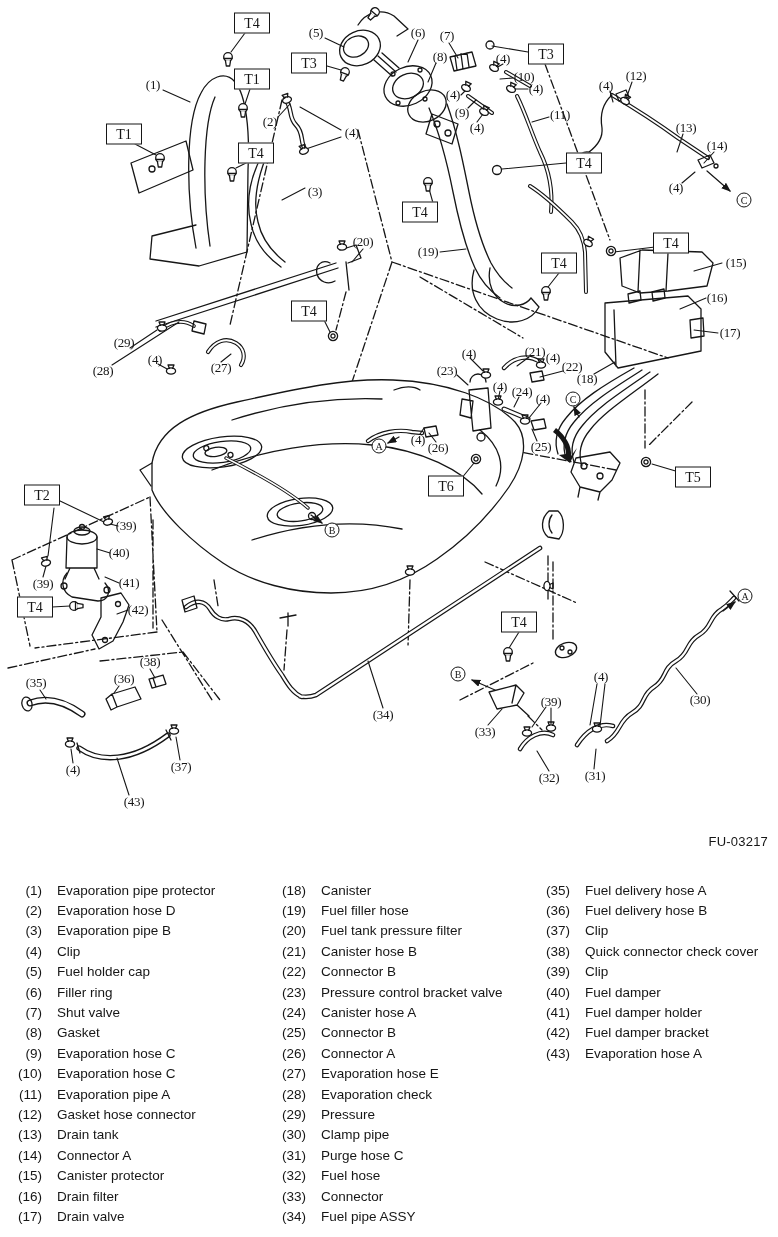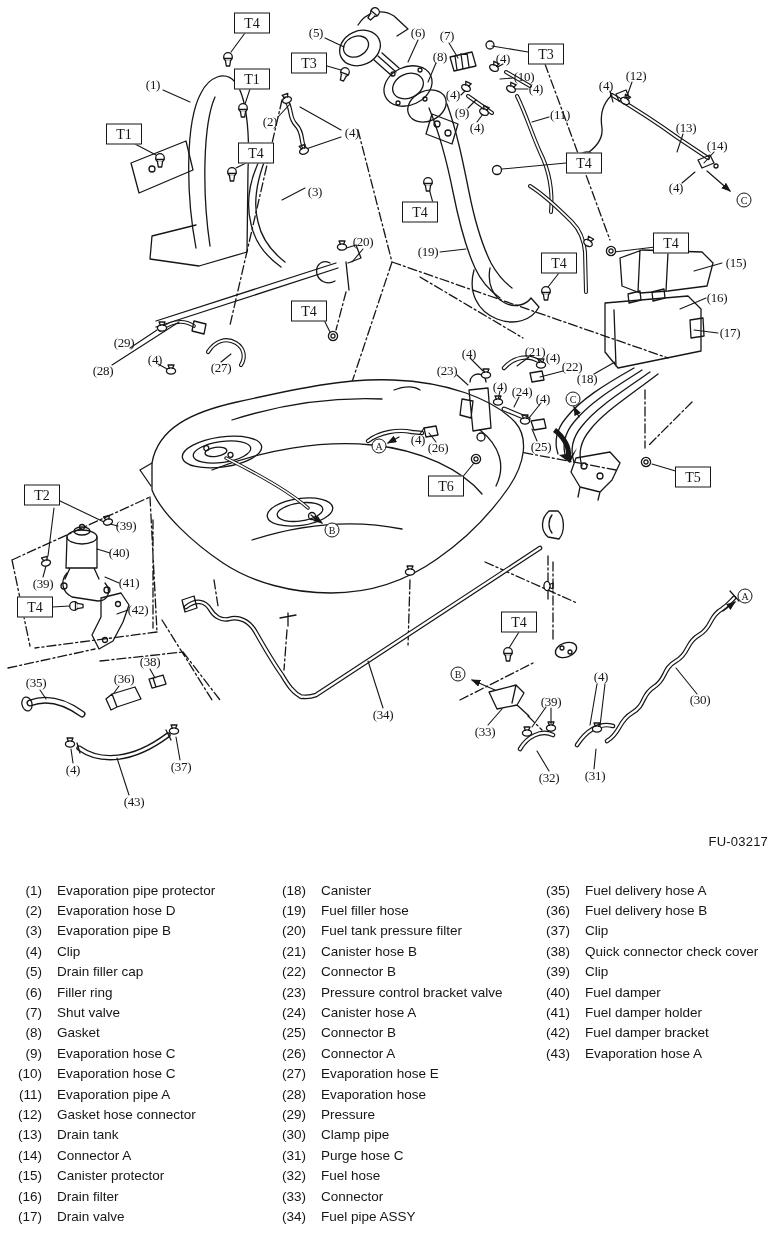--- a/index.html
+++ b/index.html
@@ -365,21 +365,21 @@
       <div class="legend-row">
         <span class="legend-num">(3)</span>
         <span class="legend-label">Evaporation pipe B</span>
       </div>
       <div class="legend-row">
         <span class="legend-num">(4)</span>
         <span class="legend-label">Clip</span>
       </div>
       <div class="legend-row">
         <span class="legend-num">(5)</span>
-        <span class="legend-label">Drain filler cap</span>
+        <span class="legend-label">Fuel holder cap</span>
       </div>
       <div class="legend-row">
         <span class="legend-num">(6)</span>
         <span class="legend-label">Filler ring</span>
       </div>
       <div class="legend-row">
         <span class="legend-num">(7)</span>
         <span class="legend-label">Shut valve</span>
       </div>
       <div class="legend-row">
@@ -459,21 +459,21 @@
       <div class="legend-row">
         <span class="legend-num">(26)</span>
         <span class="legend-label">Connector A</span>
       </div>
       <div class="legend-row">
         <span class="legend-num">(27)</span>
         <span class="legend-label">Evaporation hose E</span>
       </div>
       <div class="legend-row">
         <span class="legend-num">(28)</span>
-        <span class="legend-label">Evaporation hose</span>
+        <span class="legend-label">Evaporation check</span>
       </div>
       <div class="legend-row">
         <span class="legend-num">(29)</span>
         <span class="legend-label">Pressure</span>
       </div>
       <div class="legend-row">
         <span class="legend-num">(30)</span>
         <span class="legend-label">Clamp pipe</span>
       </div>
       <div class="legend-row">

